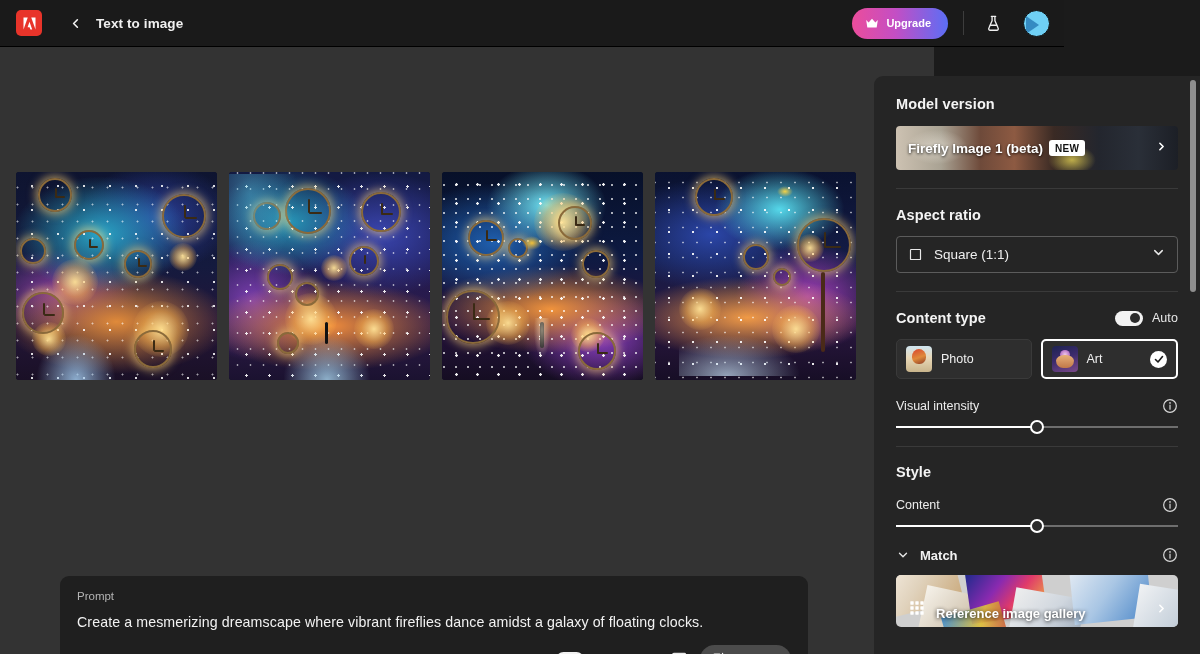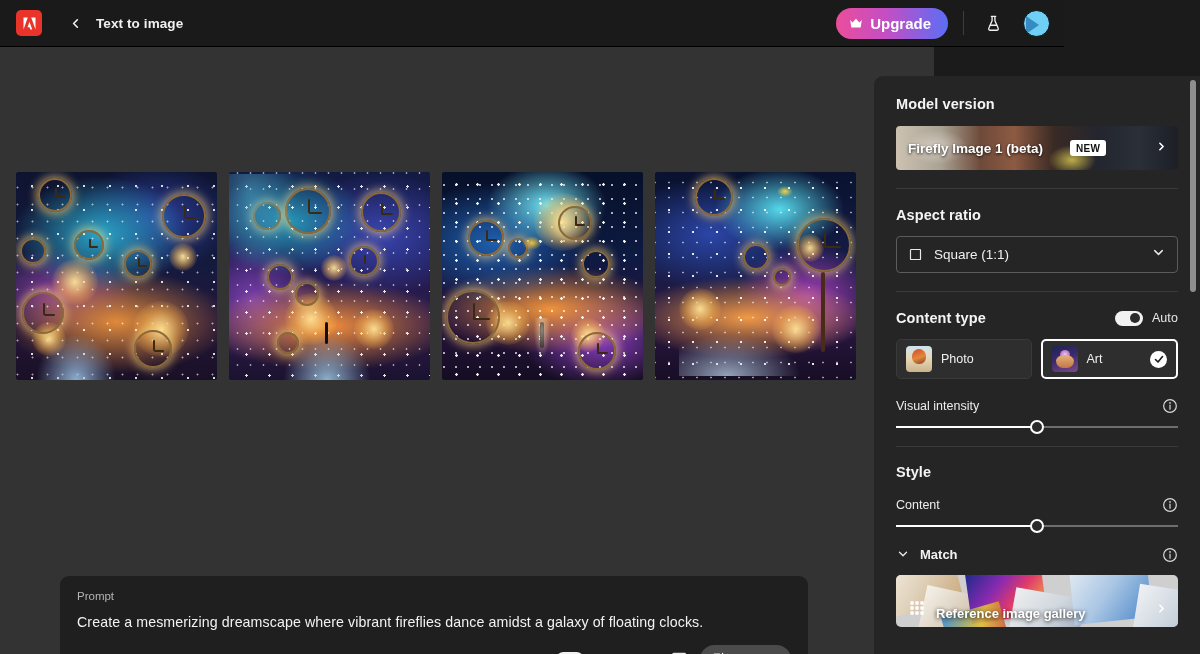--- a/index.html
+++ b/index.html
@@ -34,21 +34,21 @@
     font-size: 13.5px; font-weight: 700; letter-spacing: .1px;
   }
   .topbar-right {
     margin-left: auto; display: flex; align-items: center; height: 100%;
     padding-right: 14px; gap: 0;
   }
   .upgrade-btn {
     height: 31px; padding: 0 17px 0 13px; border-radius: 16px;
     background: linear-gradient(90deg, #eb4d9b 0%, #c44ec4 45%, #5b6ef5 100%);
     display: flex; align-items: center; gap: 7px;
-    color: #fff; font-size: 15px; font-weight: 700;
+    color: #fff; font-size: 11px; font-weight: 700;
     cursor: pointer; border: none;
   }
   .vdivider { width: 1px; height: 24px; background: #3d3d3d; margin: 0 15px; }
   .flask-btn {
     width: 28px; height: 28px; display: flex; align-items: center; justify-content: center;
     cursor: pointer; color: #f0f0f0;
   }
   .avatar {
     width: 27px; height: 27px; border-radius: 50%; margin-left: 16px;
     background: #6fd0f5; cursor: pointer; overflow: hidden; position: relative;
@@ -155,21 +155,21 @@
   }
   .model-banner .bn-blob2 {
     position:absolute; left:4%; top:8%; width:60px; height:34px; border-radius:50%;
     background: radial-gradient(ellipse, rgba(240,235,225,.55), rgba(240,235,225,0) 72%);
   }
   .model-name {
     position: relative; color: #fff; font-size: 13.5px; font-weight: 700;
     margin-left: 12px; text-shadow: 0 1px 3px rgba(0,0,0,.85);
   }
   .new-badge {
-    position: relative; margin-left: 27px; background: #fff; color: #111;
+    position: relative; margin-left: 6px; background: #fff; color: #111;
     font-size: 10px; font-weight: 700; padding: 2.5px 6px; border-radius: 3px;
     letter-spacing: .3px;
   }
   .banner-chev {
     position: absolute; right: 10px; color: #fff;
     text-shadow: 0 1px 3px rgba(0,0,0,.9);
   }
 
   .divider { height: 1px; background: #3a3a3a; margin: 18px 0 0 0; }
 
@@ -228,21 +228,21 @@
   }
   .slider-track .fill {
     position: absolute; left: 0; top: 0; height: 2px; background: #fff; width: 50%;
   }
   .slider-knob {
     position: absolute; top: -6px; left: 50%; margin-left: -7px;
     width: 14px; height: 14px; border-radius: 50%;
     background: #2b2b2b; border: 2px solid #fff; cursor: pointer;
   }
 
-  .match-row { margin-top: 20px; display: flex; align-items: flex-start; cursor: pointer; }
+  .match-row { margin-top: 20px; display: flex; align-items: center; cursor: pointer; }
   .match-chev { color: #e8e8e8; display: flex; margin-right: 10px; }
   .match-label { color: #f2f2f2; font-size: 13px; font-weight: 700; }
 
   .ref-gallery {
     margin-top: 12px; height: 52px; border-radius: 5px; overflow: hidden;
     position: relative; cursor: pointer; background: #cfcfcf;
   }
   .ref-gallery .rg { position: absolute; }
   .ref-label {
     position: absolute; left: 40px; bottom: 6px; color: #fff;

